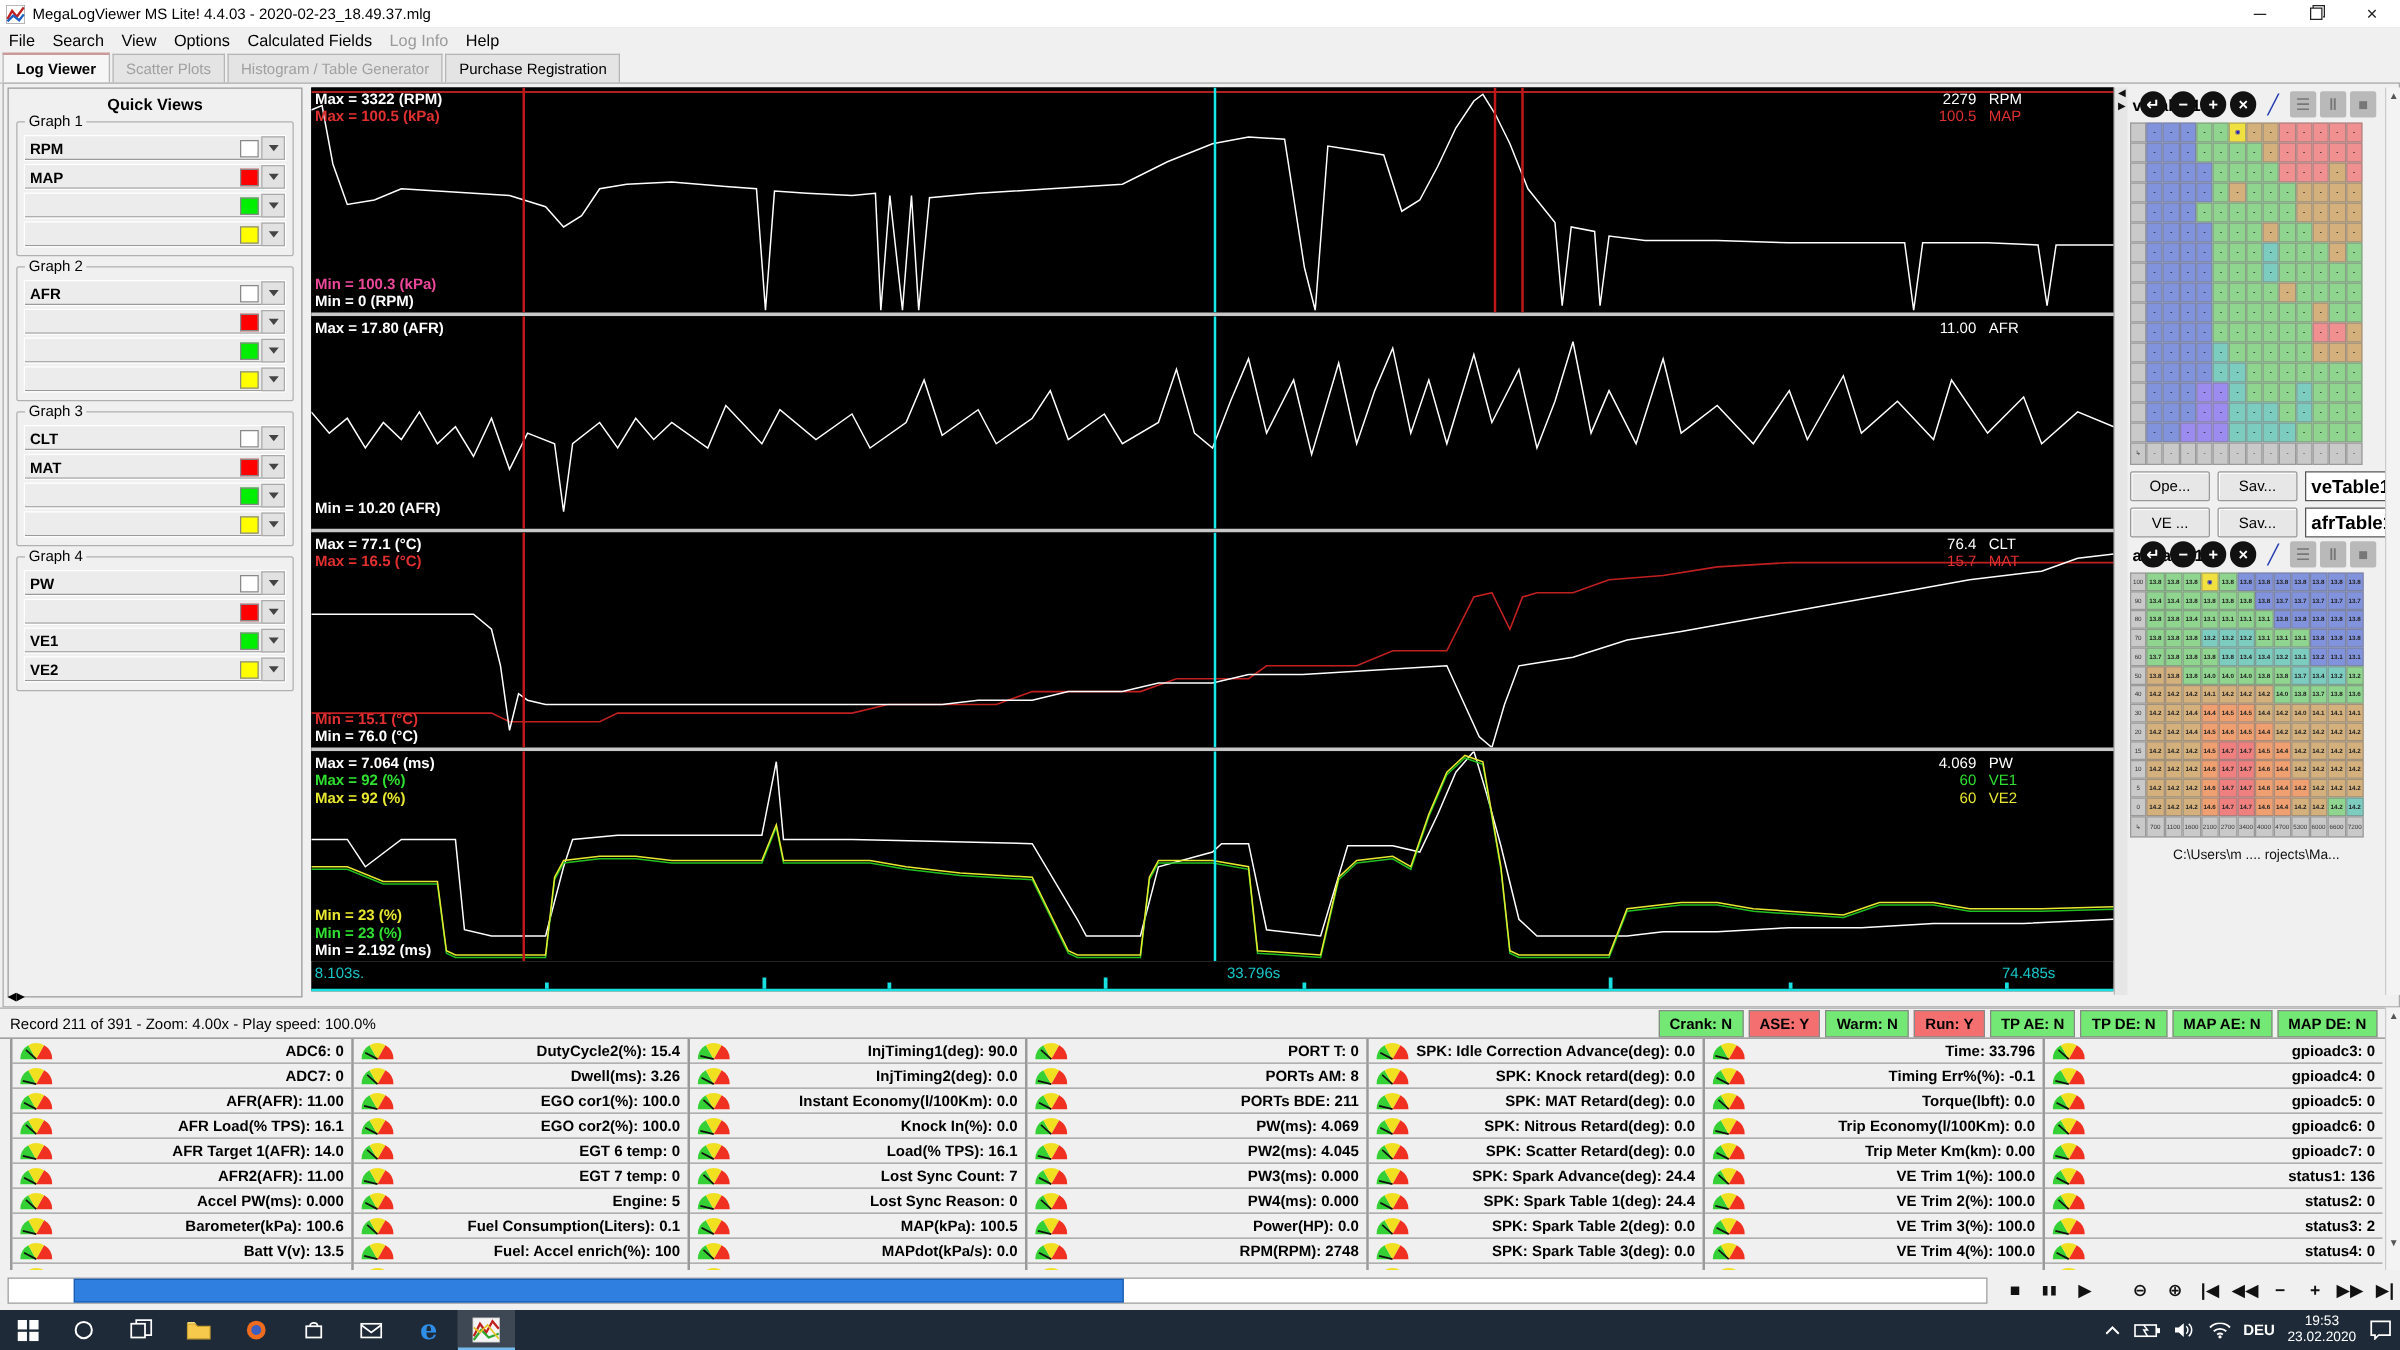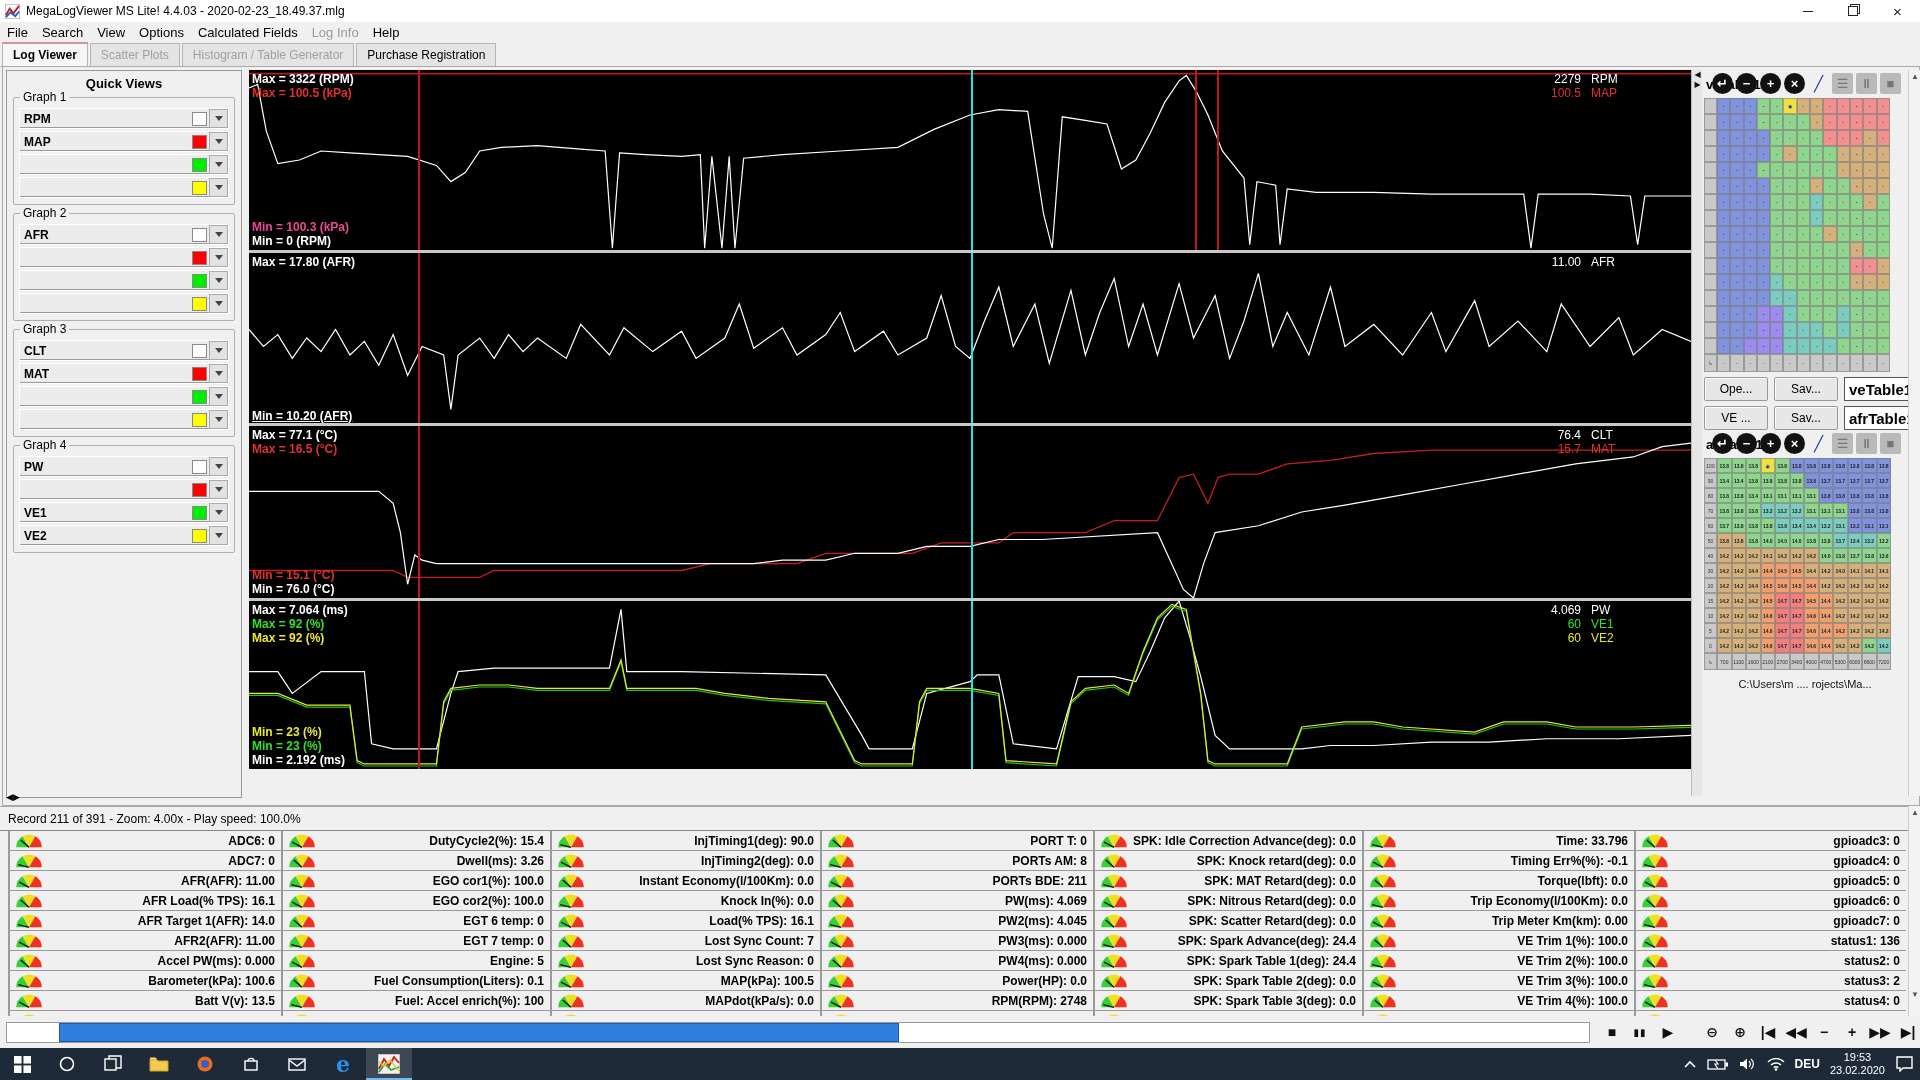--- a/index.html
+++ b/index.html
@@ -286,21 +286,21 @@
         <div class="cursor" style="left: 168.714px; height: 100%; background: rgb(192, 24, 24);"></div>
         <div class="cursor" style="left: 722.442px; height: 100%; background: rgb(24, 232, 232);"></div>
         <div class="cursor" style="left: 945.952px; height: 100%; background: rgb(192, 24, 24);"></div>
         <div class="cursor" style="left: 967.582px; height: 100%; background: rgb(192, 24, 24);"></div>
       </div>
       <div class="graph" style="height: 170px;">
         <svg viewBox="0 0 1000 1000" preserveAspectRatio="none">
           <polyline points="0.0,450.0 10.0,550.0 20.0,480.0 30.0,620.0 40.0,500.0 50.0,580.0 60.0,450.0 70.0,600.0 80.0,520.0 90.0,660.0 100.0,480.0 110.0,720.0 120.0,550.0 135.0,600.0 140.0,920.0 145.0,600.0 160.0,500.0 170.0,620.0 180.0,480.0 190.0,580.0 200.0,500.0 220.0,620.0 230.0,420.0 250.0,600.0 260.0,440.0 280.0,580.0 300.0,460.0 310.0,620.0 330.0,500.0 340.0,300.0 350.0,560.0 370.0,440.0 380.0,600.0 400.0,480.0 410.0,350.0 420.0,580.0 440.0,460.0 450.0,600.0 470.0,500.0 480.0,250.0 490.0,550.0 500.0,620.0 510.0,400.0 520.0,200.0 530.0,550.0 545.0,300.0 555.0,650.0 570.0,220.0 580.0,600.0 590.0,350.0 600.0,150.0 610.0,550.0 620.0,300.0 630.0,600.0 645.0,180.0 655.0,500.0 670.0,250.0 680.0,620.0 690.0,400.0 700.0,120.0 710.0,550.0 720.0,350.0 735.0,600.0 750.0,200.0 760.0,550.0 780.0,420.0 800.0,600.0 820.0,350.0 830.0,580.0 850.0,280.0 860.0,550.0 880.0,400.0 900.0,580.0 910.0,300.0 930.0,550.0 950.0,380.0 960.0,600.0 980.0,450.0 1000.0,520.0" fill="none" stroke="#ffffff" stroke-width="1.2" vector-effect="non-scaling-stroke"></polyline>
         </svg>
         <div class="anno" style="top: 2px; color: rgb(255, 255, 255);">Max = 17.80 (AFR)</div>
-        <div class="anno" style="bottom: 0; color: rgb(255, 255, 255); text-decoration: underline;">Min = 10.20 (AFR)</div>
+        <div class="anno" style="bottom: 10px; color: rgb(255, 255, 255);">Min = 10.20 (AFR)</div>
         <div class="current">
           <span class="cv" style="color: rgb(255, 255, 255);">11.00</span>
           <span class="cu" style="color: rgb(255, 255, 255);">AFR</span>
         </div>
         <div class="cursor" style="left: 168.714px; height: 100%; background: rgb(192, 24, 24);"></div>
         <div class="cursor" style="left: 722.442px; height: 100%; background: rgb(24, 232, 232);"></div>
       </div>
       <div class="graph" style="height: 172px;">
         <svg viewBox="0 0 1000 1000" preserveAspectRatio="none">
           <polyline points="0.0,840.0 100.0,840.0 110.0,880.0 160.0,880.0 170.0,840.0 300.0,840.0 320.0,800.0 380.0,800.0 400.0,740.0 460.0,740.0 480.0,680.0 520.0,680.0 530.0,620.0 580.0,620.0 600.0,550.0 630.0,550.0 645.0,300.0 655.0,280.0 665.0,450.0 672.0,300.0 680.0,280.0 700.0,280.0 720.0,220.0 750.0,200.0 780.0,160.0 820.0,140.0 1000.0,140.0" fill="none" stroke="#c02020" stroke-width="1.3" vector-effect="non-scaling-stroke"></polyline>
@@ -336,20 +336,33 @@
           <span class="cu" style="color: rgb(255, 255, 255);">PW</span>
           <span class="cv" style="color: rgb(48, 224, 48);">60</span>
           <span class="cu" style="color: rgb(48, 224, 48);">VE1</span>
           <span class="cv" style="color: rgb(232, 232, 48);">60</span>
           <span class="cu" style="color: rgb(232, 232, 48);">VE2</span>
         </div>
         <div class="cursor" style="left: 168.714px; height: 100%; background: rgb(192, 24, 24);"></div>
         <div class="cursor" style="left: 722.442px; height: 100%; background: rgb(24, 232, 232);"></div>
       </div>
     </div>
+  <div id="timeline" class="abs">
+      <div class="tl-label" style="left: 2.884px;">8.103s.</div>
+      <div class="tl-label" style="left: 732.536px;">33.796s</div>
+      <div class="tl-label" style="left: 1352.6px;">74.485s</div>
+      <div class="tl-tick" style="left: 187.46px; height: 5px;"></div>
+      <div class="tl-tick" style="left: 360.5px; height: 9px;"></div>
+      <div class="tl-tick" style="left: 461.44px; height: 5px;"></div>
+      <div class="tl-tick" style="left: 634.48px; height: 9px;"></div>
+      <div class="tl-tick" style="left: 793.1px; height: 5px;"></div>
+      <div class="tl-tick" style="left: 1038.24px; height: 9px;"></div>
+      <div class="tl-tick" style="left: 1182.44px; height: 5px;"></div>
+      <div class="tl-tick" style="left: 1355.48px; height: 5px;"></div>
+    </div>
 
   <div id="splitter" class="abs"><span>◀</span><br><span>▶</span></div>
 
   <div id="rightpanel" class="abs">
       <div class="tbl-head">
         <span class="tbl-title">veTable1</span>
         <div class="tbl-icons">
           <div class="ticon">↵</div>
           <div class="ticon">−</div>
           <div class="ticon">+</div>
@@ -810,20 +823,30 @@
       <div id="tbl-path">C:\Users\m .... rojects\Ma...</div>
     </div>
   <div class="abs vscroll" style="left:1908px;top:70px;height:726px">
       <div class="sbtn">▲</div>
     </div>
 
   <div class="abs" style="left:6px;top:792px;font-size:9px"><span>◀</span><span>▶</span></div>
 
   <div id="statusrow" class="abs">
     <span id="record-text">Record 211 of 391 - Zoom: 4.00x - Play speed: 100.0%</span>
+    <div id="flags">
+        <div class="flag" style="background: rgb(116, 232, 116);">Crank: N</div>
+        <div class="flag" style="background: rgb(244, 112, 112);">ASE: Y</div>
+        <div class="flag" style="background: rgb(116, 232, 116);">Warm: N</div>
+        <div class="flag" style="background: rgb(244, 112, 112);">Run: Y</div>
+        <div class="flag" style="background: rgb(116, 232, 116);">TP AE: N</div>
+        <div class="flag" style="background: rgb(116, 232, 116);">TP DE: N</div>
+        <div class="flag" style="background: rgb(116, 232, 116);">MAP AE: N</div>
+        <div class="flag" style="background: rgb(116, 232, 116);">MAP DE: N</div>
+      </div>
   </div>
   <div class="abs vscroll" style="left:1908px;top:806px;height:210px">
       <div class="sbtn">▲</div>
       <div class="sbtn" style="margin-top:168px">▼</div>
     </div>
 
   <div id="datagrid" class="abs">
       <div class="dg-col" style="left: 8px; width: 271px;">
         <div class="dg-row">
           <svg class="gauge" viewBox="0 0 36 20">

